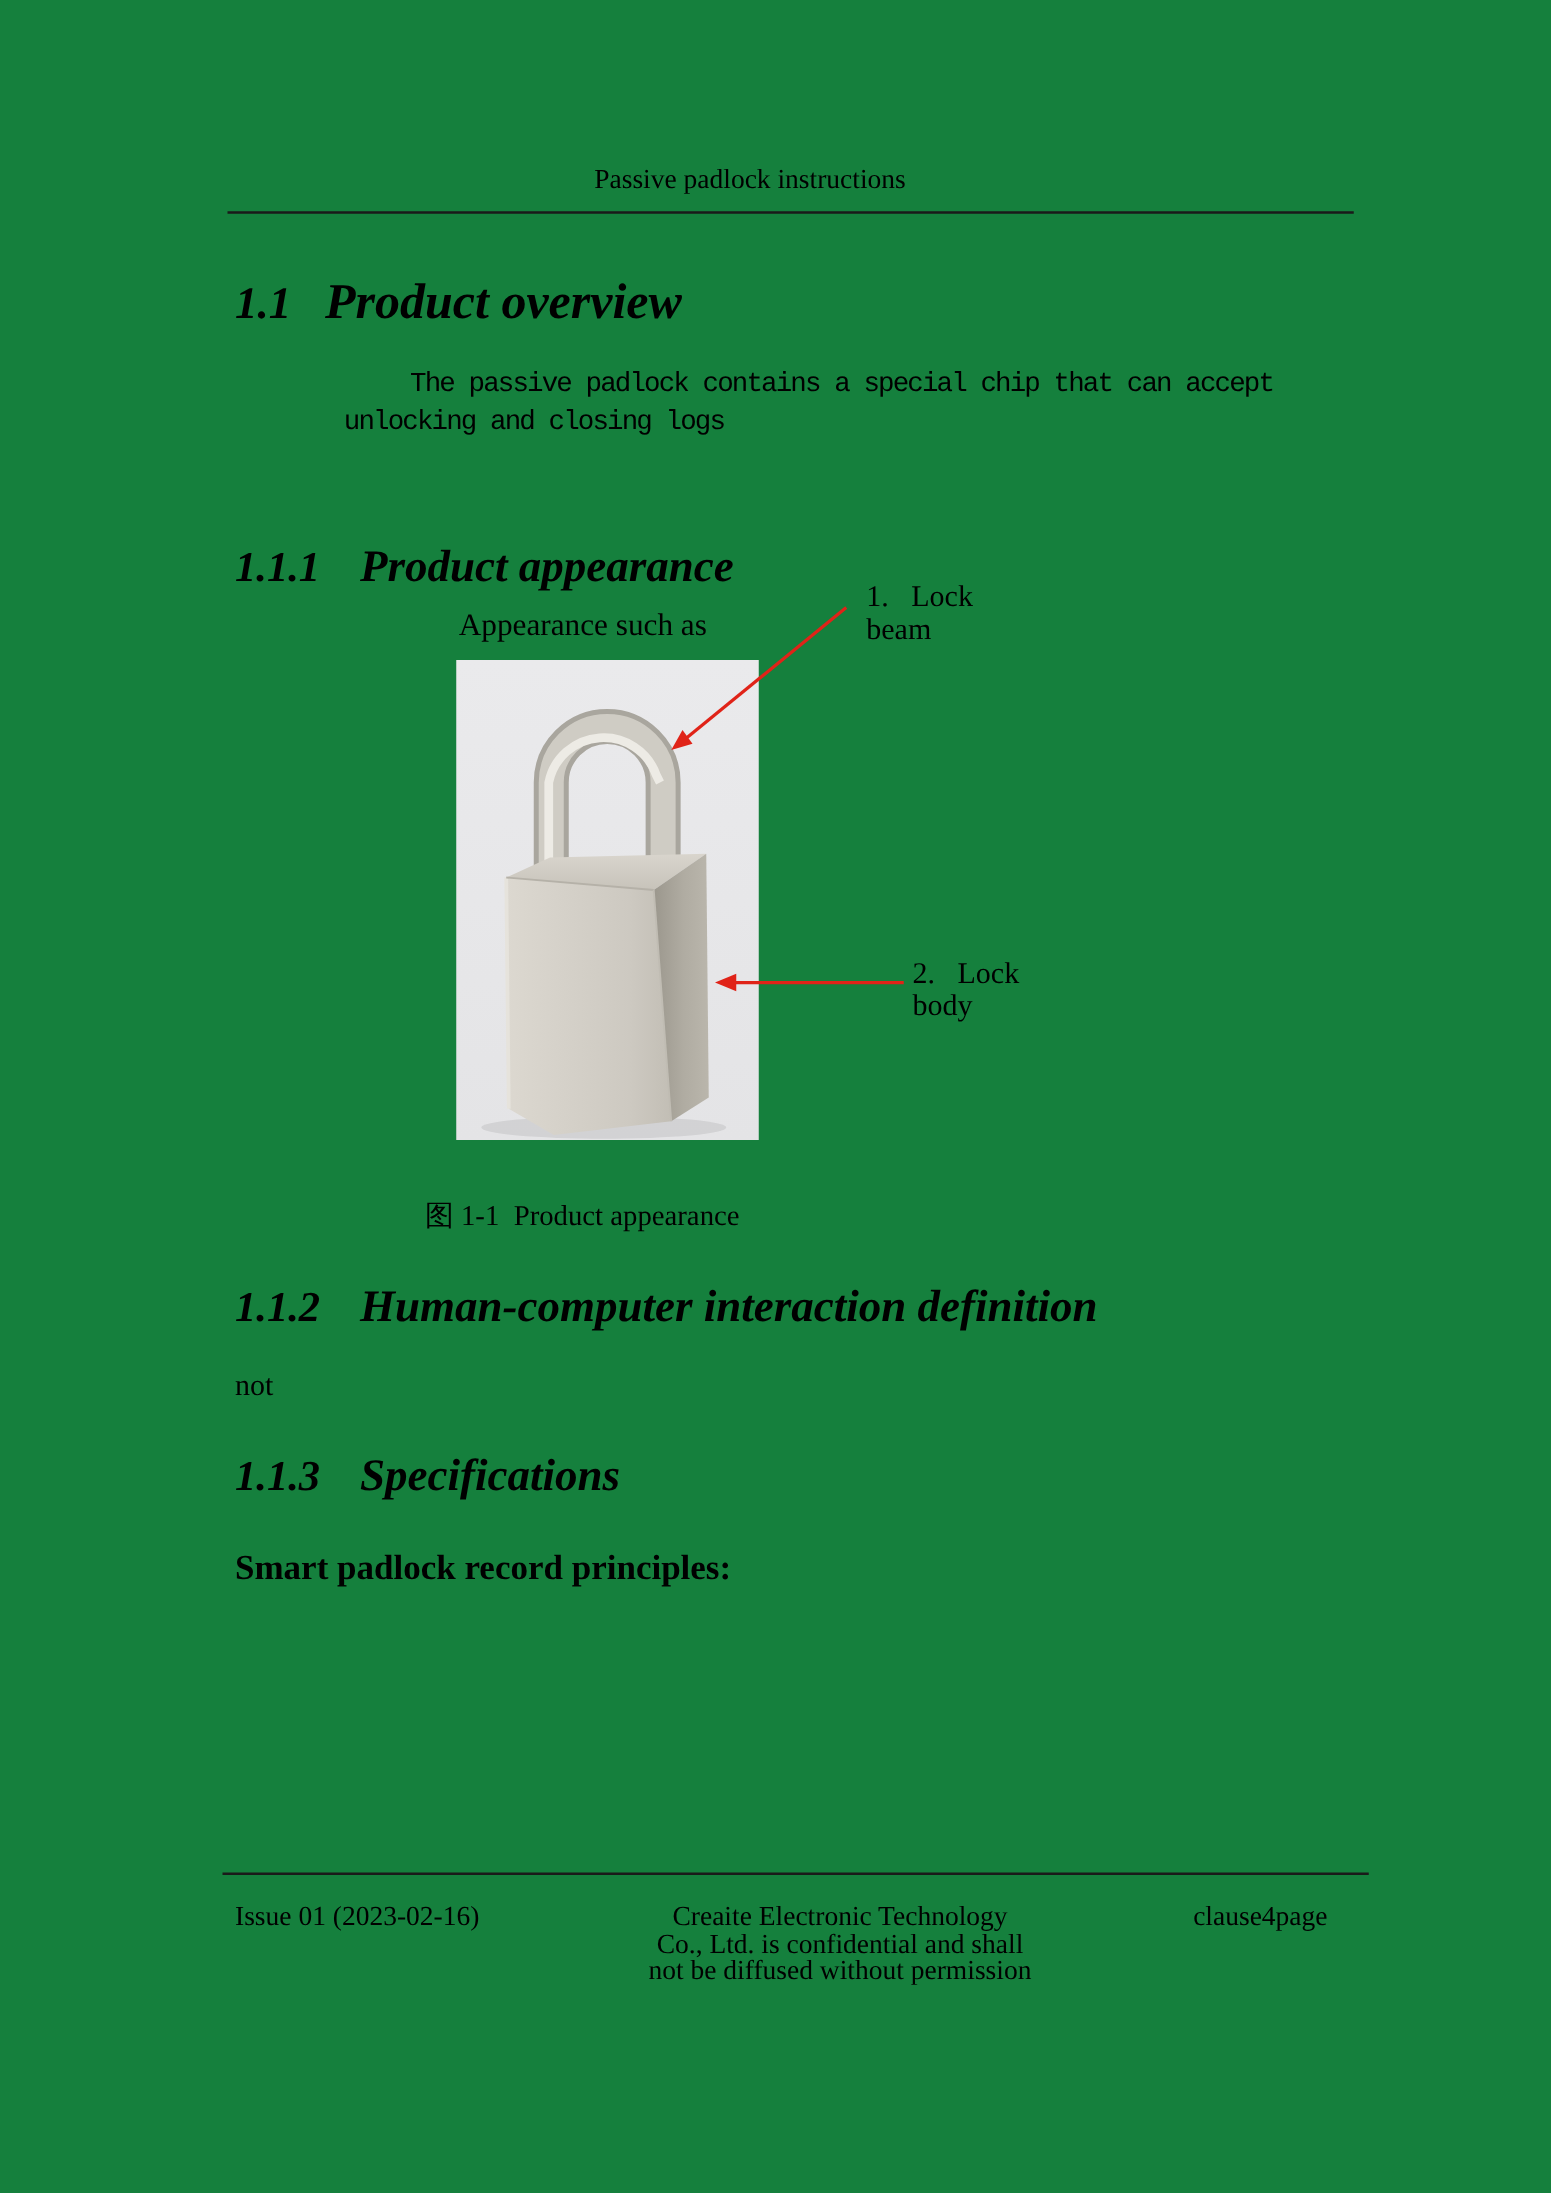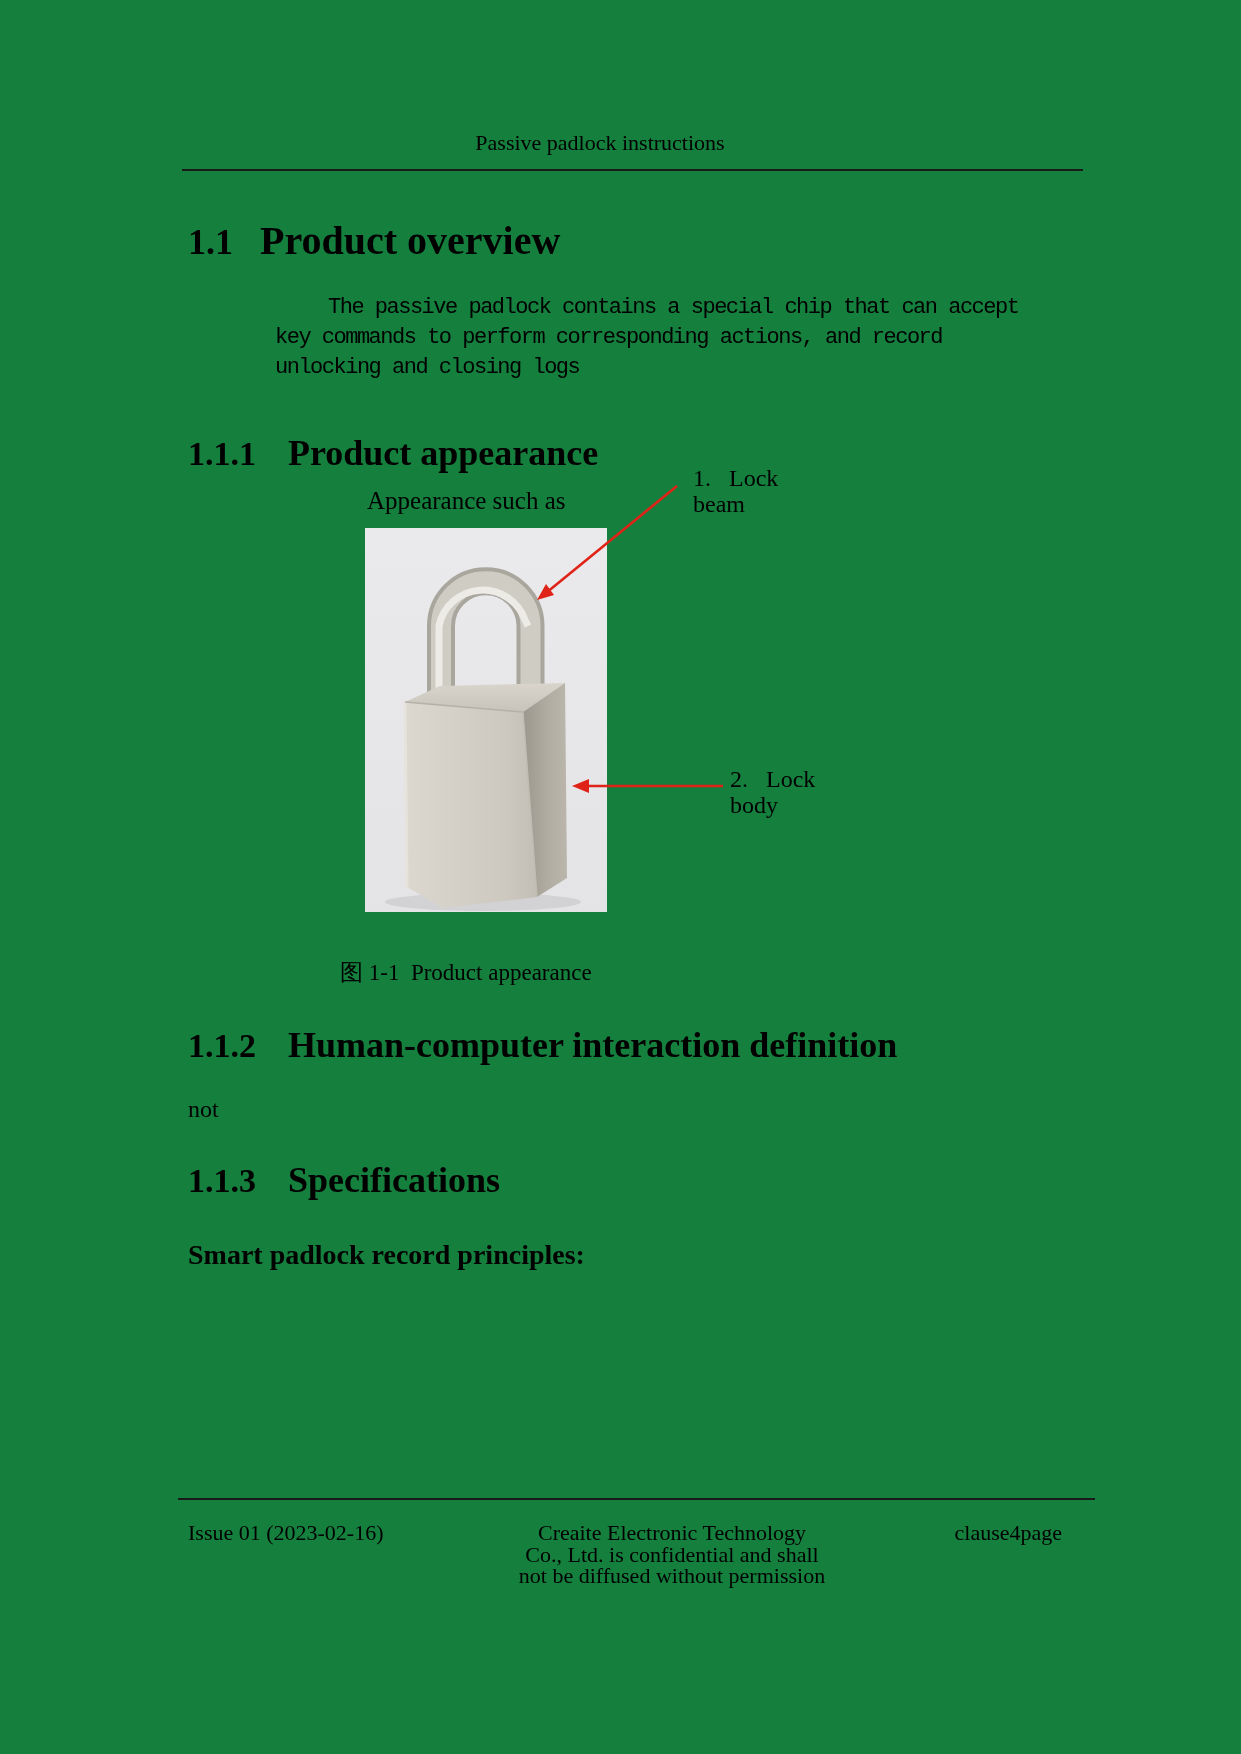--- a/index.html
+++ b/index.html
@@ -2,23 +2,23 @@
 <html><head>
 <meta charset="utf-8">
 <style>
   html,body{margin:0;padding:0;background:#fff;}
   .page{position:relative;width:1241px;height:1754px;background:#15803d;overflow:hidden;
         font-family:"Liberation Serif",serif;color:#000;}
   .abs{position:absolute;}
   .header-title{top:132px;left:0;width:1200px;text-align:center;font-size:22px;line-height:1;}
   .rule{height:0;border-top:2px solid #1a1a1a;}
   .header-rule{top:169px;left:182px;width:901px;}
-  .h1{top:221px;left:188px;font-weight:bold;font-size:40px;line-height:1;white-space:nowrap;}
+  .h1{top:221px;left:188px;font-weight:bold;font-size:40px;line-height:1;white-space:nowrap;font-style:italic;}
   .h1 .num{display:inline-block;width:72px;font-size:36px;font-weight:bold;}
-  .h2{font-weight:bold;font-size:36px;line-height:1;white-space:nowrap;}
+  .h2{font-weight:bold;font-size:36px;line-height:1;white-space:nowrap;font-style:italic;}
   .h2 .num{display:inline-block;width:100px;font-size:34px;font-weight:bold;}
   .h2-111{top:435px;left:188px;}
   .h2-112{top:1027px;left:188px;}
   .h2-113{top:1162px;left:188px;}
   .para{top:293px;left:275px;width:780px;font-family:"Liberation Mono",monospace;
         font-size:22px;letter-spacing:-1.5px;line-height:30px;white-space:nowrap;}
   .para .indent{padding-left:53px;}
   .appearance-lead{top:488px;left:367px;font-size:25px;line-height:1;}
   .photo{top:528px;left:365px;width:242px;height:384px;background:linear-gradient(#eaeaec,#e4e4e6);}
   .callout{font-size:24px;line-height:26px;}
@@ -42,21 +42,20 @@
 
   <div class="abs header-title">Passive padlock instructions</div>
   <div class="abs rule header-rule"></div>
 
   <div class="abs h1">
     <span class="num">1.1</span><span>Product overview</span>
   </div>
 
   <div class="abs para">
     <div class="indent">The passive padlock contains a special chip that can accept</div>
-    <div>key commands to perform corresponding actions, and record</div>
     <div>unlocking and closing logs</div>
   </div>
 
   <div class="abs h2 h2-111">
     <span class="num">1.1.1</span><span>Product appearance</span>
   </div>
 
   <div class="abs appearance-lead">Appearance such as</div>
 
   <div class="abs photo">

